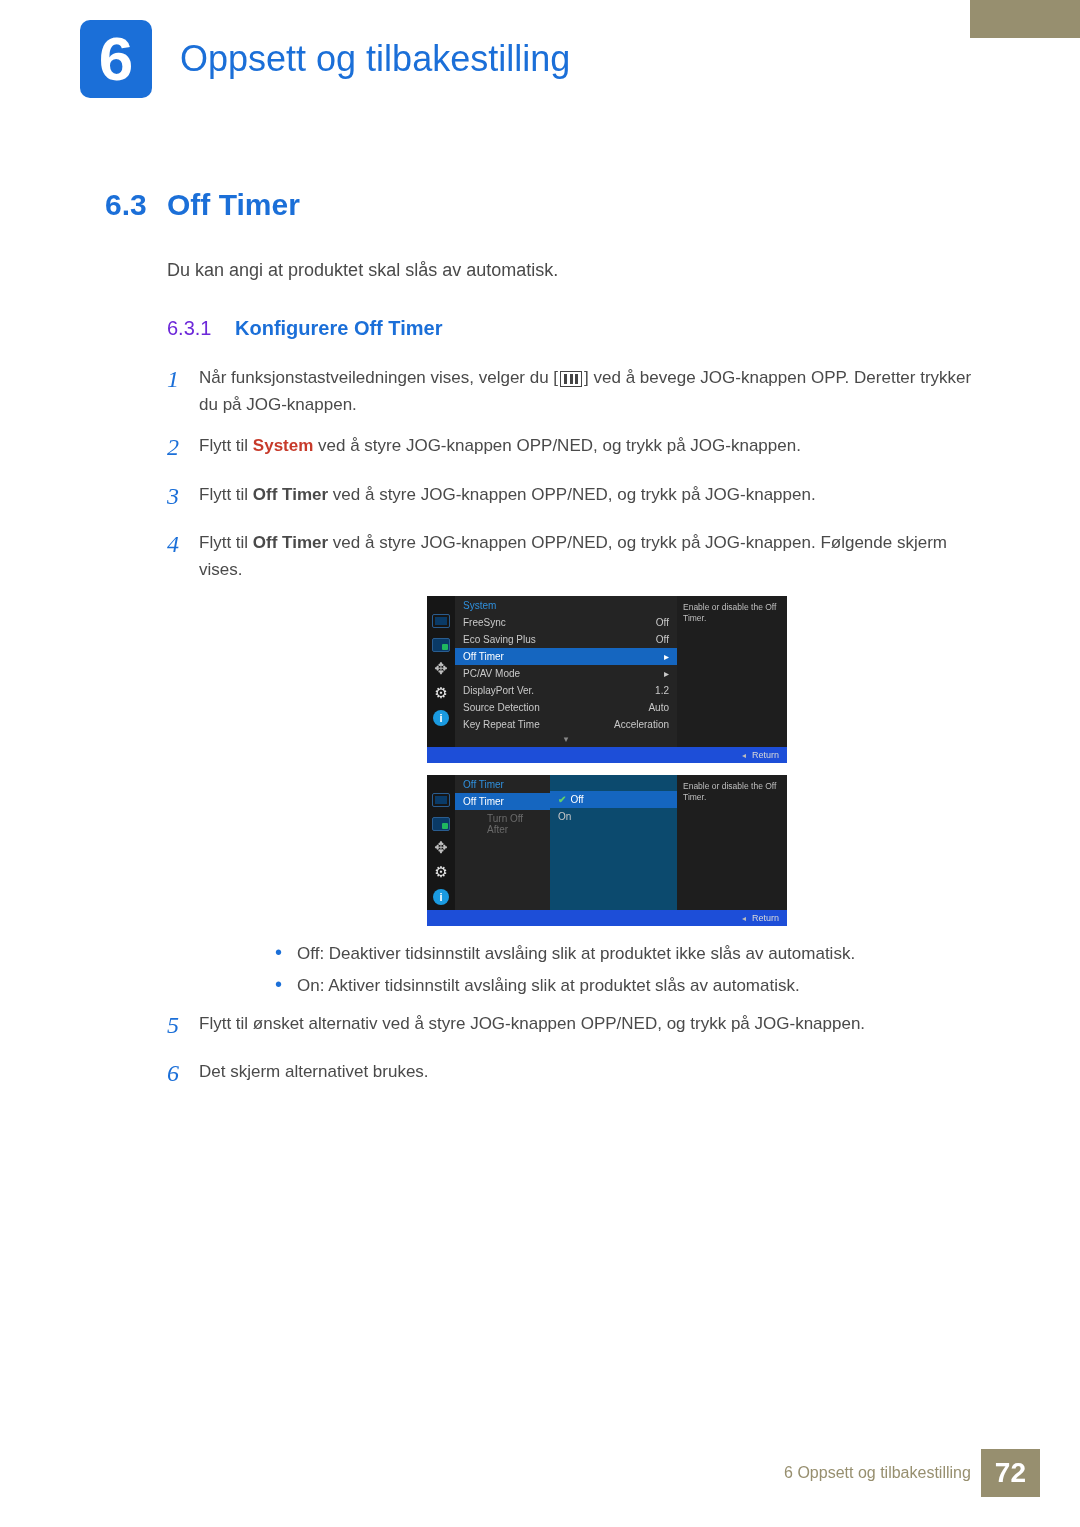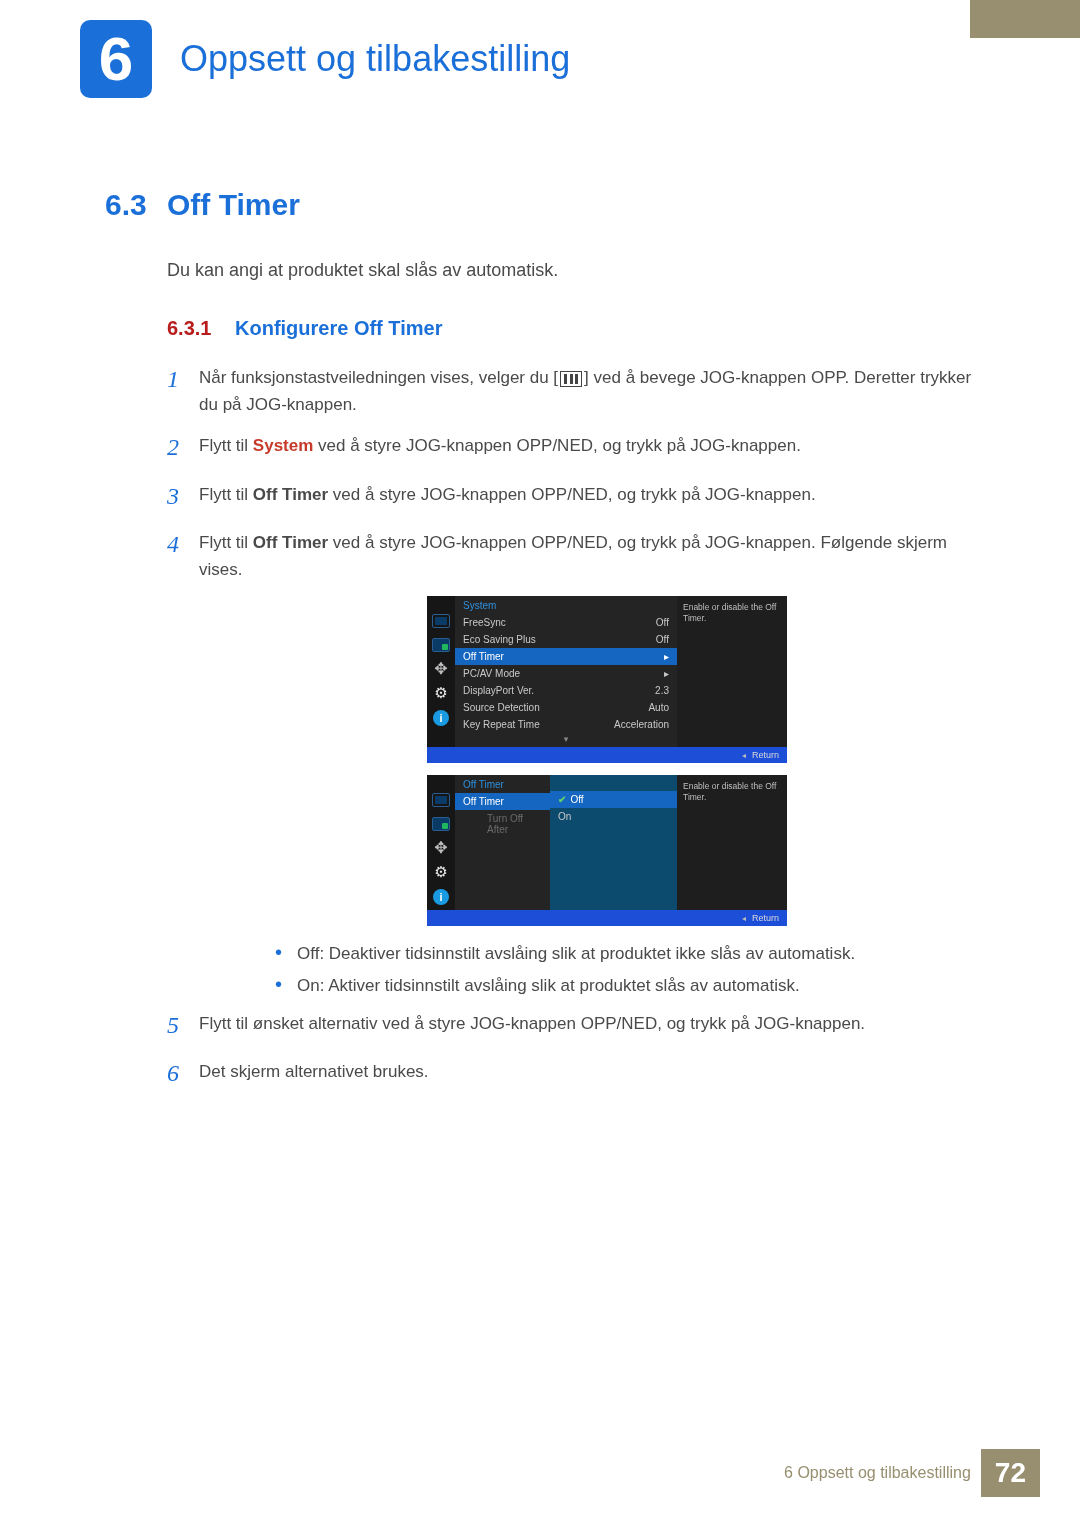--- a/index.html
+++ b/index.html
@@ -68,23 +68,23 @@
     color: #4a4a4a;
     margin-bottom: 36px;
   }
   .subsection-row {
     display: flex;
     align-items: baseline;
     margin-left: 62px;
     margin-bottom: 20px;
   }
   .subsection-number {
-    color: #b91c1c;
+    color: #6d28d9;
     font-size: 20px;
-    font-weight: bold;
+    font-weight: normal;
     width: 68px;
   }
   .subsection-title {
     color: #1b6fd8;
     font-size: 20px;
     font-weight: bold;
   }
   .steps-list {
     margin-left: 62px;
   }
@@ -338,21 +338,21 @@
             <div class="osd-menu-row selected">
                 <span>Off Timer</span>
                 <span class="val">▸</span>
               </div>
             <div class="osd-menu-row">
                 <span>PC/AV Mode</span>
                 <span class="val">▸</span>
               </div>
             <div class="osd-menu-row">
                 <span>DisplayPort Ver.</span>
-                <span class="val">2.3</span>
+                <span class="val">1.2</span>
               </div>
             <div class="osd-menu-row">
                 <span>Source Detection</span>
                 <span class="val">Auto</span>
               </div>
             <div class="osd-menu-row">
                 <span>Key Repeat Time</span>
                 <span class="val">Acceleration</span>
               </div>
             <div class="osd-menu-arrow">▾</div>

